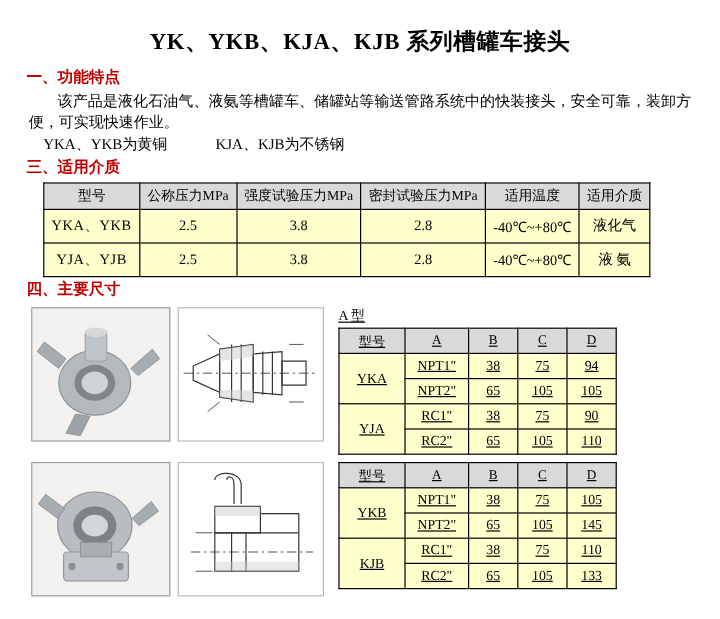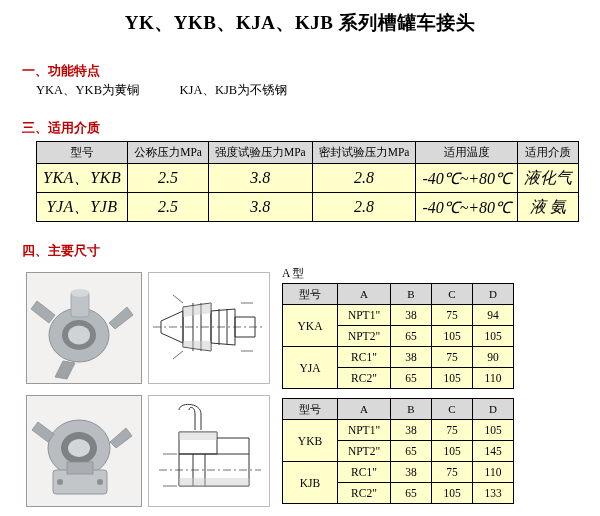--- a/index.html
+++ b/index.html
@@ -13,35 +13,35 @@
     font-family: "Liberation Serif", serif;
     color: #000000;
     overflow: hidden;
     position: relative;
   }
   .page {
     width: 600px;
     height: 516px;
     position: relative;
     box-sizing: border-box;
-    padding: 0 10px;
+    padding: 12px 10px;
   }
   .title {
     text-align: center;
     font-size: 19px;
     font-weight: bold;
     padding-top: 10px;
     padding-bottom: 6px;
     letter-spacing: 0.5px;
   }
   .section-head {
     color: #c00000;
     font-weight: bold;
     font-size: 13px;
-    margin: 20px 0 2px 12px;
+    margin: 1px 0 2px 12px;
   }
   .body-text {
     font-size: 12.5px;
     line-height: 1.45;
     margin: 0 14px 0 14px;
     text-align: justify;
   }
   .body-text.indent {
     text-indent: 24px;
   }
@@ -67,35 +67,35 @@
     font-weight: normal;
     white-space: nowrap;
   }
   table.spec thead th {
     background: #d9d9d9;
     font-size: 11.5px;
   }
   table.spec tbody td {
     background: #ffffcc;
     height: 21px;
-    font-size: 16px;
-    font-style: italic;
+    font-size: 12px;
   }
   table.spec tbody td.model {
     background: #ffffcc;
     letter-spacing: 0.5px;
   }
   
   .dim-wrap {
     position: relative;
     margin-top: 6px;
   }
   .row {
     display: flex;
-    align-items: center;
+    align-items: flex-start;
+    text-decoration: underline;
   }
   .img-box {
     border: 1px solid #999999;
     background: #f0f0ee;
     position: relative;
     overflow: hidden;
   }
   .photo-box {
     width: 114px;
     height: 110px;
@@ -141,20 +141,21 @@
   svg { display: block; }
 </style>
 </head>
 <body>
 
 <div class="page">
 
   <div class="title">YK、YKB、KJA、KJB 系列槽罐车接头</div>
 
   <div class="section-head">一、功能特点</div>
+  <div class="body-text indent">该产品是液化石油气、液氨等槽罐车、储罐站等输送管路系统中的快装接头，安全可靠，装卸方便，可实现快速作业。</div>
 
   <div class="mat-line">
     <span>YKA、YKB为黄铜</span><span class="gap"></span><span>KJA、KJB为不锈钢</span>
   </div>
 
   <div class="section-head">三、适用介质</div>
 
   <table class="spec">
     <thead>
       <tr>

